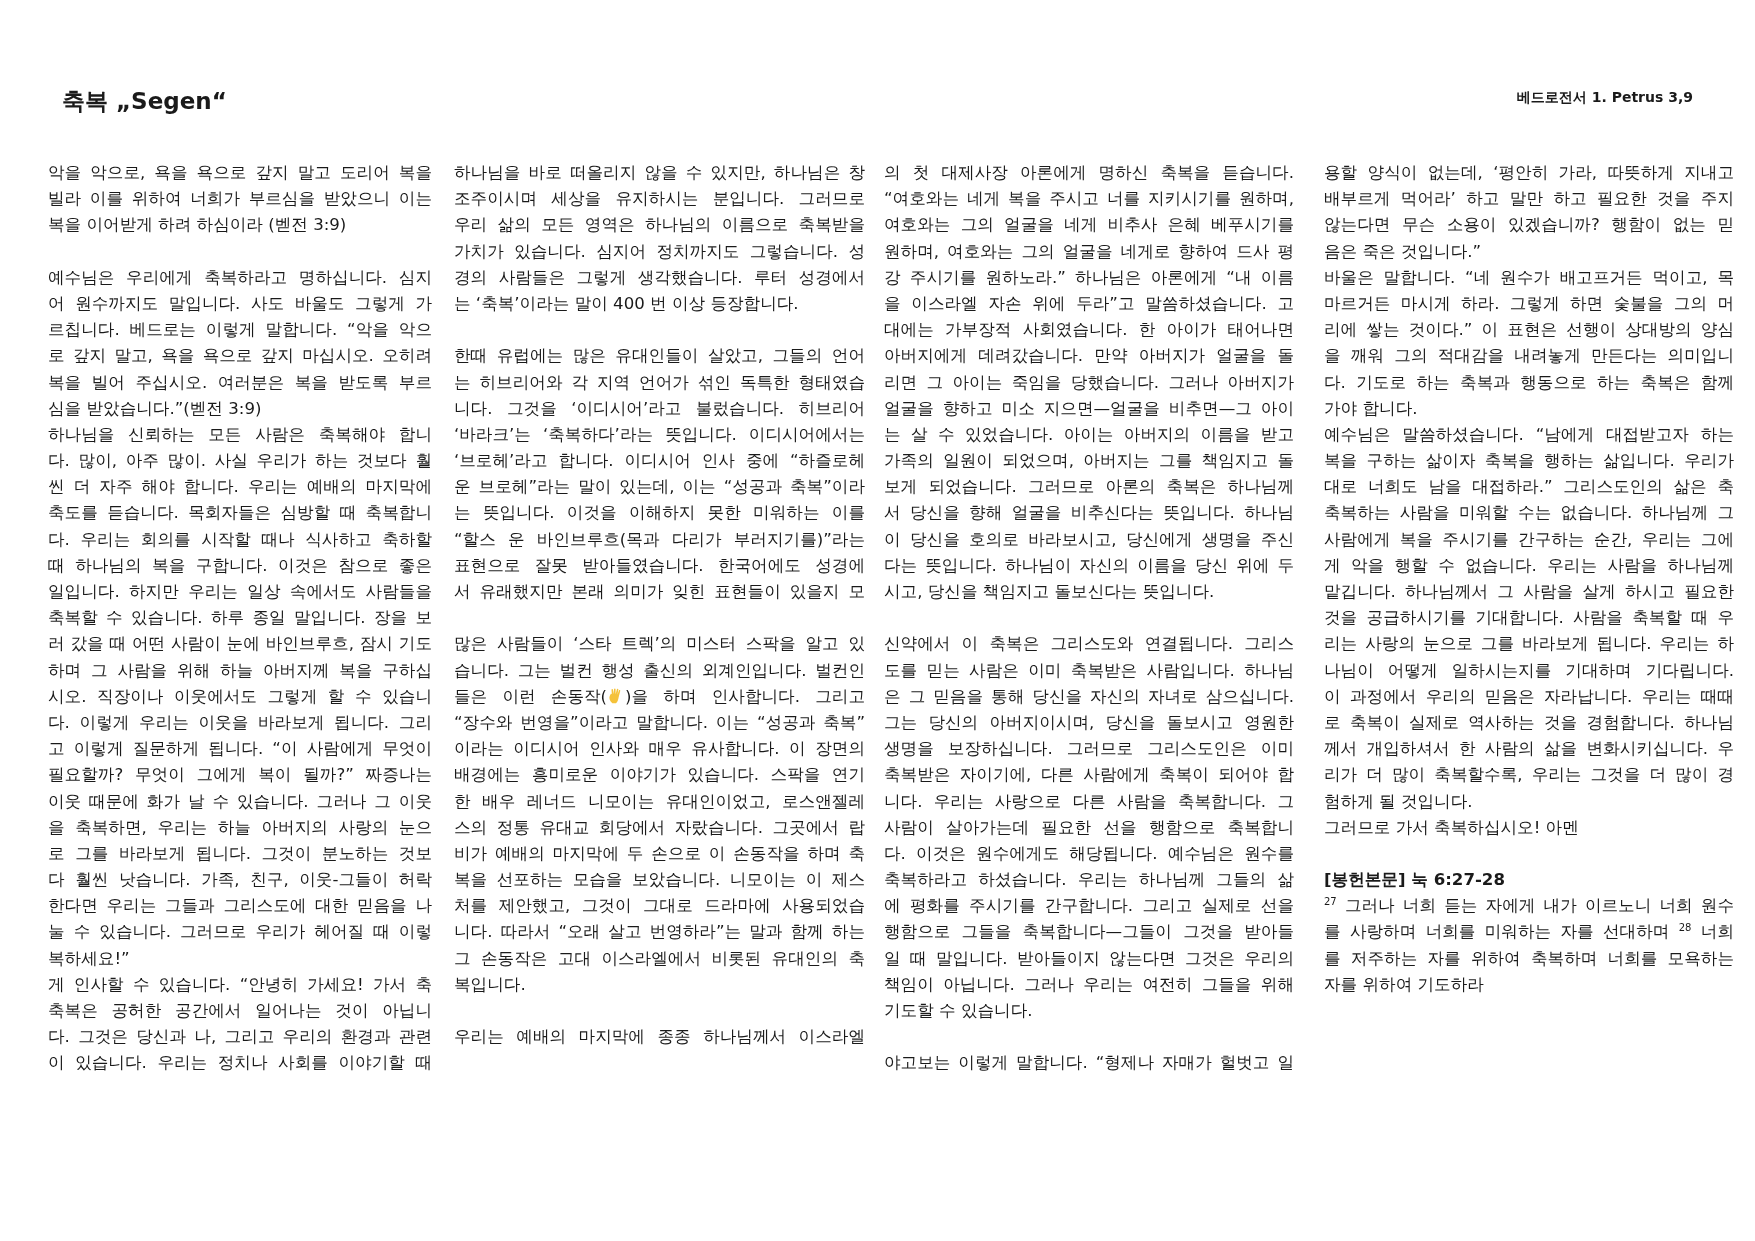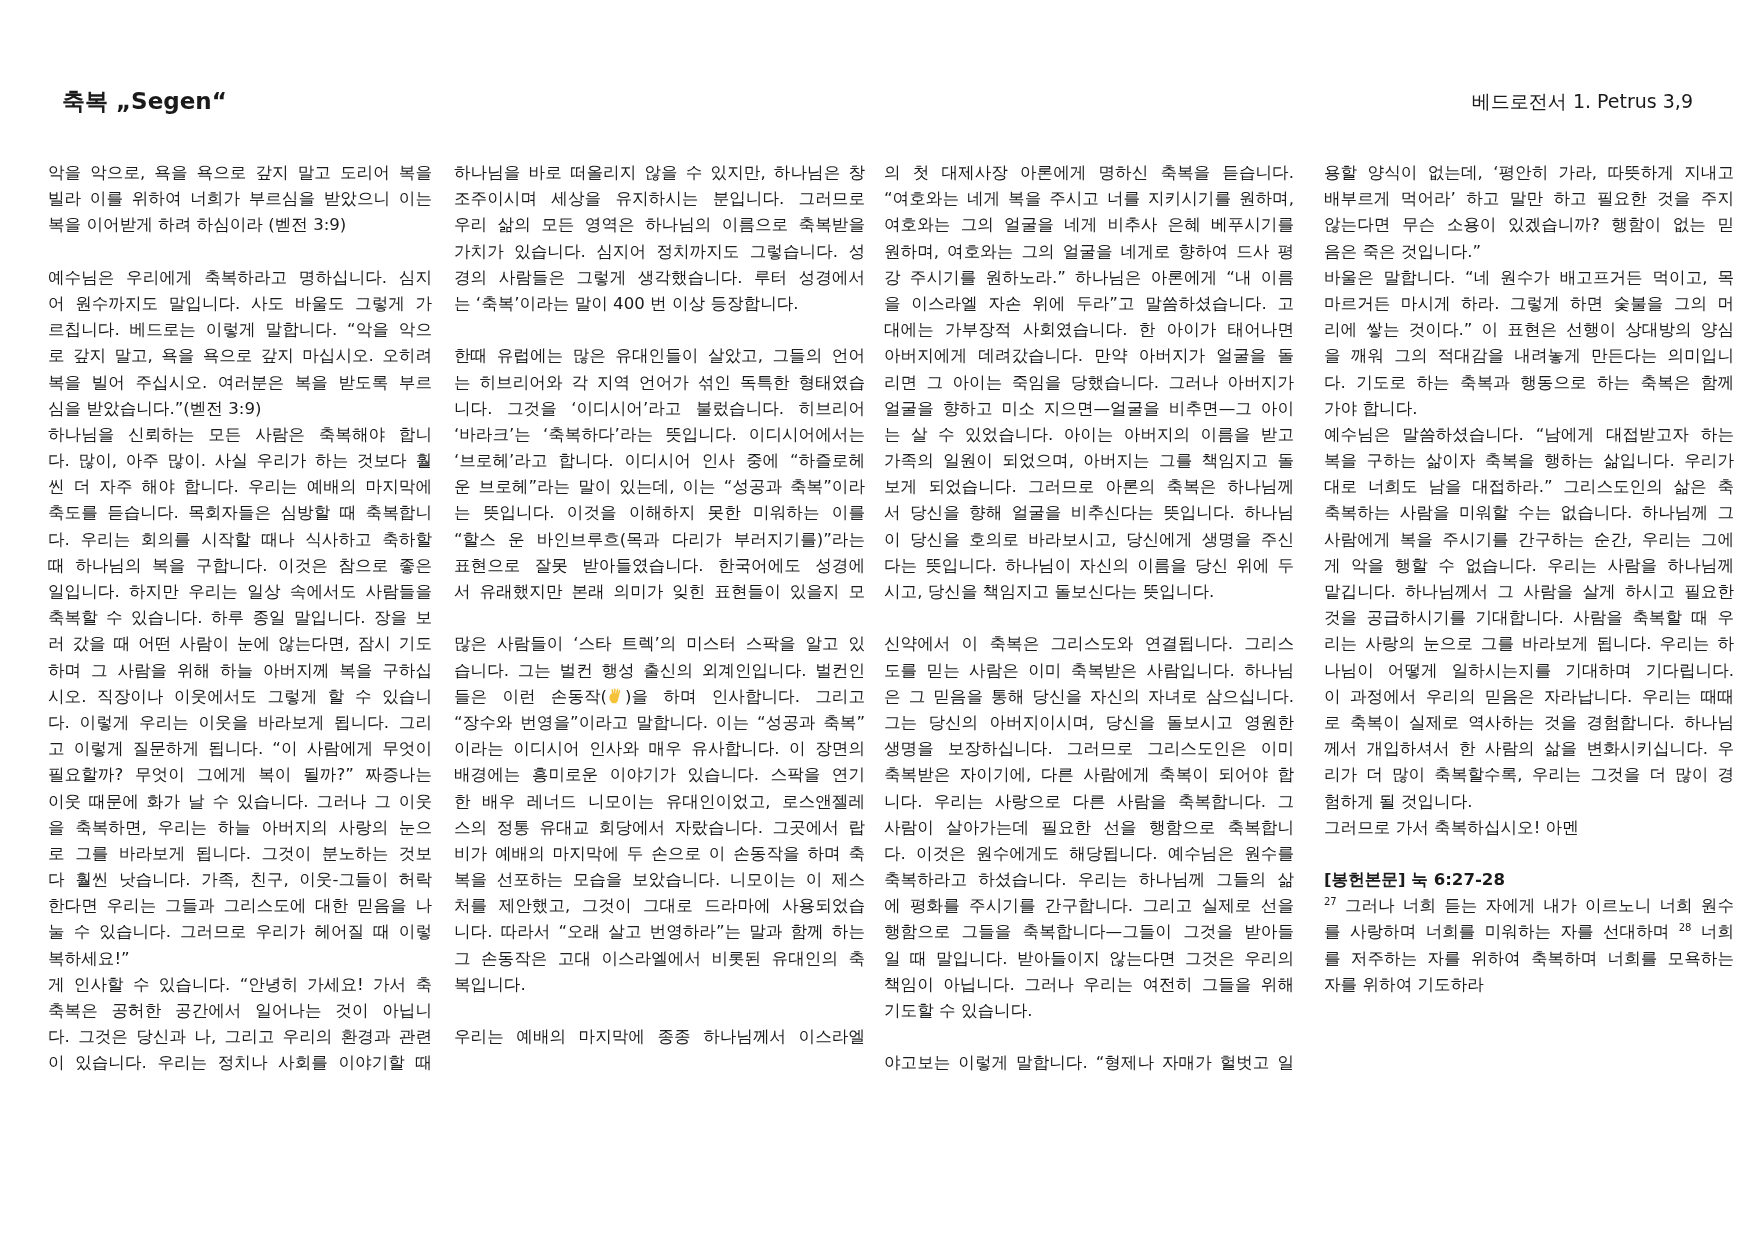--- a/index.html
+++ b/index.html
@@ -6,21 +6,21 @@
   body {
     width: 1755px; height: 1241px; position: relative; overflow: hidden;
     font-family: "DejaVu Sans", sans-serif; color: #1a1a1a;
   }
   .header-left {
     position: absolute; left: 62px; top: 86px;
     font-size: 23px; font-weight: bold; letter-spacing: 0px;
   }
   .header-right {
     position: absolute; right: 62px; top: 89px;
-    font-size: 19px; font-weight: normal; padding-left: 32px;
+    font-size: 14px; font-weight: bold; padding-left: 32px;
   }
   .columns { position: absolute; top: 160px; left: 0; right: 0; }
   .col {
     position: absolute; top: 0; width: 384px;
     font-size: 16.6px; line-height: 26.2px;
     text-align: justify; text-align-last: auto;
   }
   .col .line { display: block; white-space: nowrap; text-align: justify; text-align-last: justify; height: 26.2px; overflow: hidden; }
   .col .line.last { text-align-last: left; }
   .col .blank { display: block; height: 26.2px; }
@@ -52,21 +52,21 @@
         <span class="line"><span>복을 빌어 주십시오. 여러분은 복을 받도록 부르</span></span>
         <span class="line last"><span>심을 받았습니다.”(벧전 3:9)</span></span>
         <span class="line"><span> 하나님을 신뢰하는 모든 사람은 축복해야 합니</span></span>
         <span class="line"><span>다. 많이, 아주 많이. 사실 우리가 하는 것보다 훨</span></span>
         <span class="line"><span>씬 더 자주 해야 합니다. 우리는 예배의 마지막에</span></span>
         <span class="line"><span>축도를 듣습니다. 목회자들은 심방할 때 축복합니</span></span>
         <span class="line"><span>다. 우리는 회의를 시작할 때나 식사하고 축하할</span></span>
         <span class="line"><span>때 하나님의 복을 구합니다. 이것은 참으로 좋은</span></span>
         <span class="line"><span>일입니다. 하지만 우리는 일상 속에서도 사람들을</span></span>
         <span class="line"><span>축복할 수 있습니다. 하루 종일 말입니다. 장을 보</span></span>
-        <span class="line"><span>러 갔을 때 어떤 사람이 눈에 않는다면, 잠시 기도</span></span>
+        <span class="line"><span>러 갔을 때 어떤 사람이 눈에 바인브루흐, 잠시 기도</span></span>
         <span class="line"><span>하며 그 사람을 위해 하늘 아버지께 복을 구하십</span></span>
         <span class="line"><span>시오. 직장이나 이웃에서도 그렇게 할 수 있습니</span></span>
         <span class="line"><span>다. 이렇게 우리는 이웃을 바라보게 됩니다. 그리</span></span>
         <span class="line"><span>고 이렇게 질문하게 됩니다. “이 사람에게 무엇이</span></span>
         <span class="line"><span>필요할까? 무엇이 그에게 복이 될까?” 짜증나는</span></span>
         <span class="line"><span>이웃 때문에 화가 날 수 있습니다. 그러나 그 이웃</span></span>
         <span class="line"><span>을 축복하면, 우리는 하늘 아버지의 사랑의 눈으</span></span>
         <span class="line"><span>로 그를 바라보게 됩니다. 그것이 분노하는 것보</span></span>
         <span class="line"><span>다 훨씬 낫습니다. 가족, 친구, 이웃-그들이 허락</span></span>
         <span class="line"><span>한다면 우리는 그들과 그리스도에 대한 믿음을 나</span></span>

